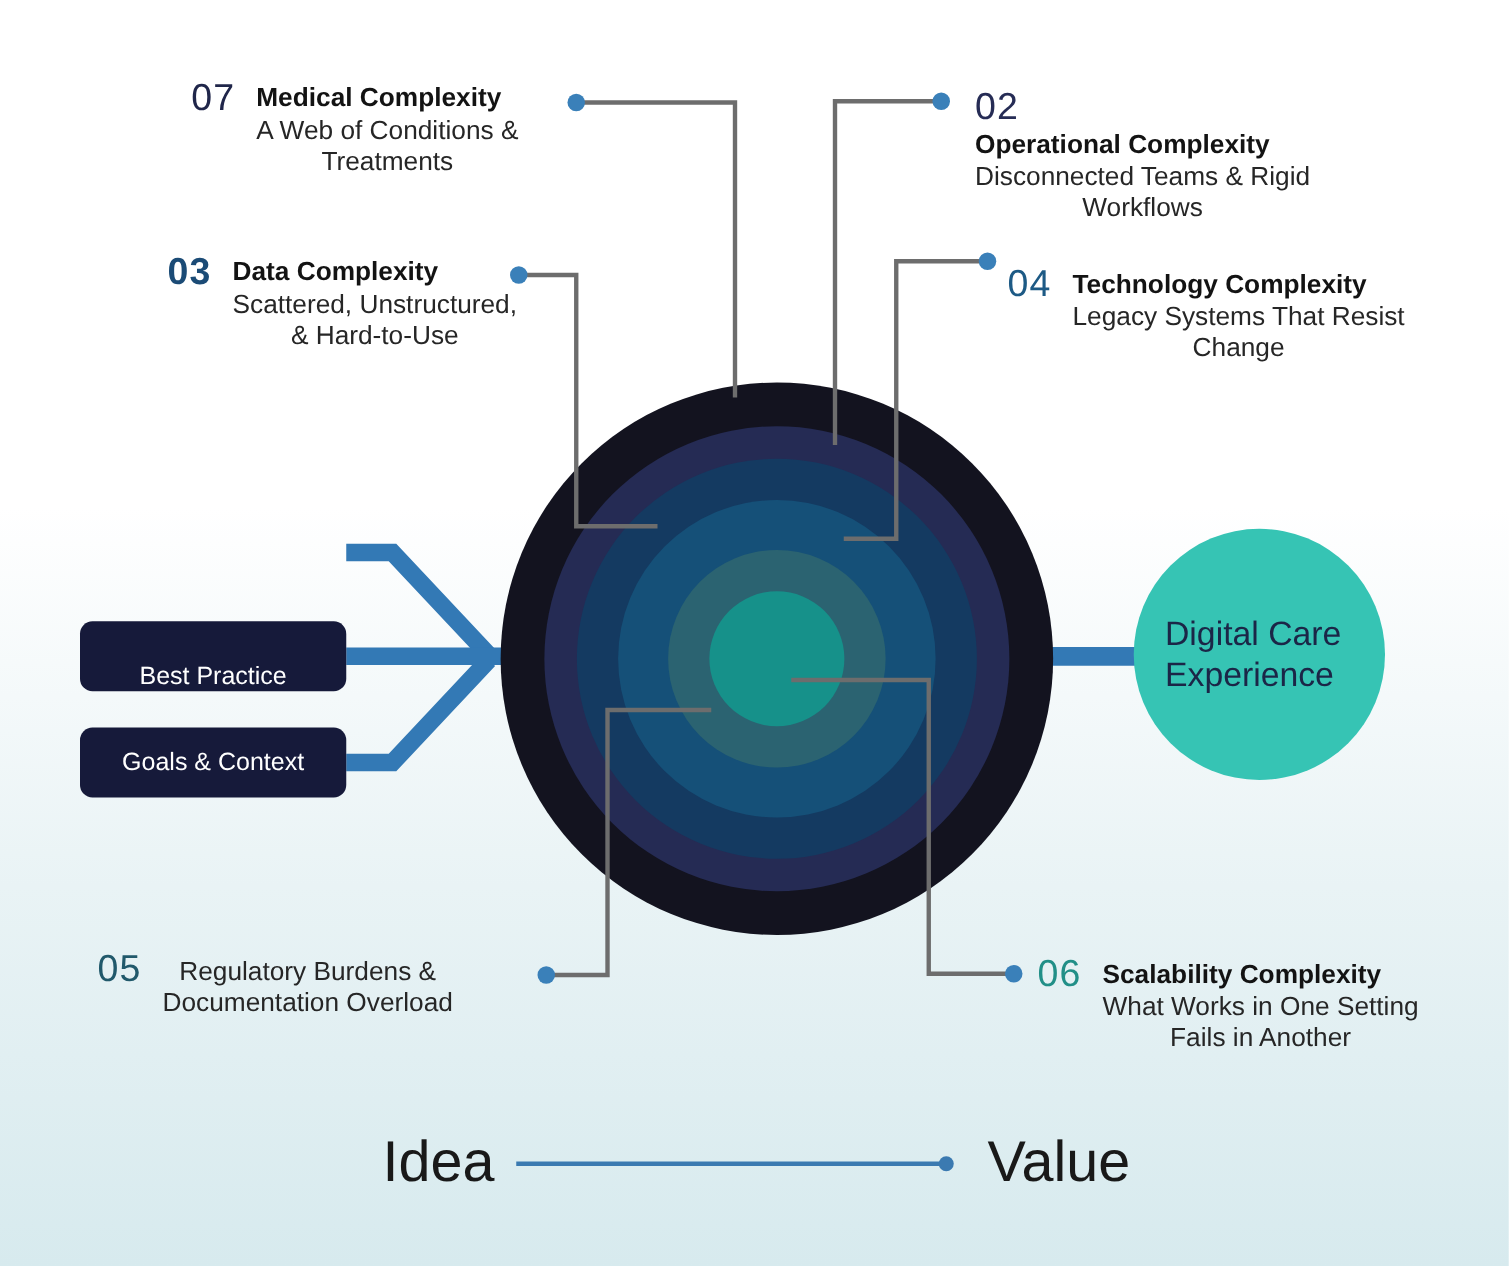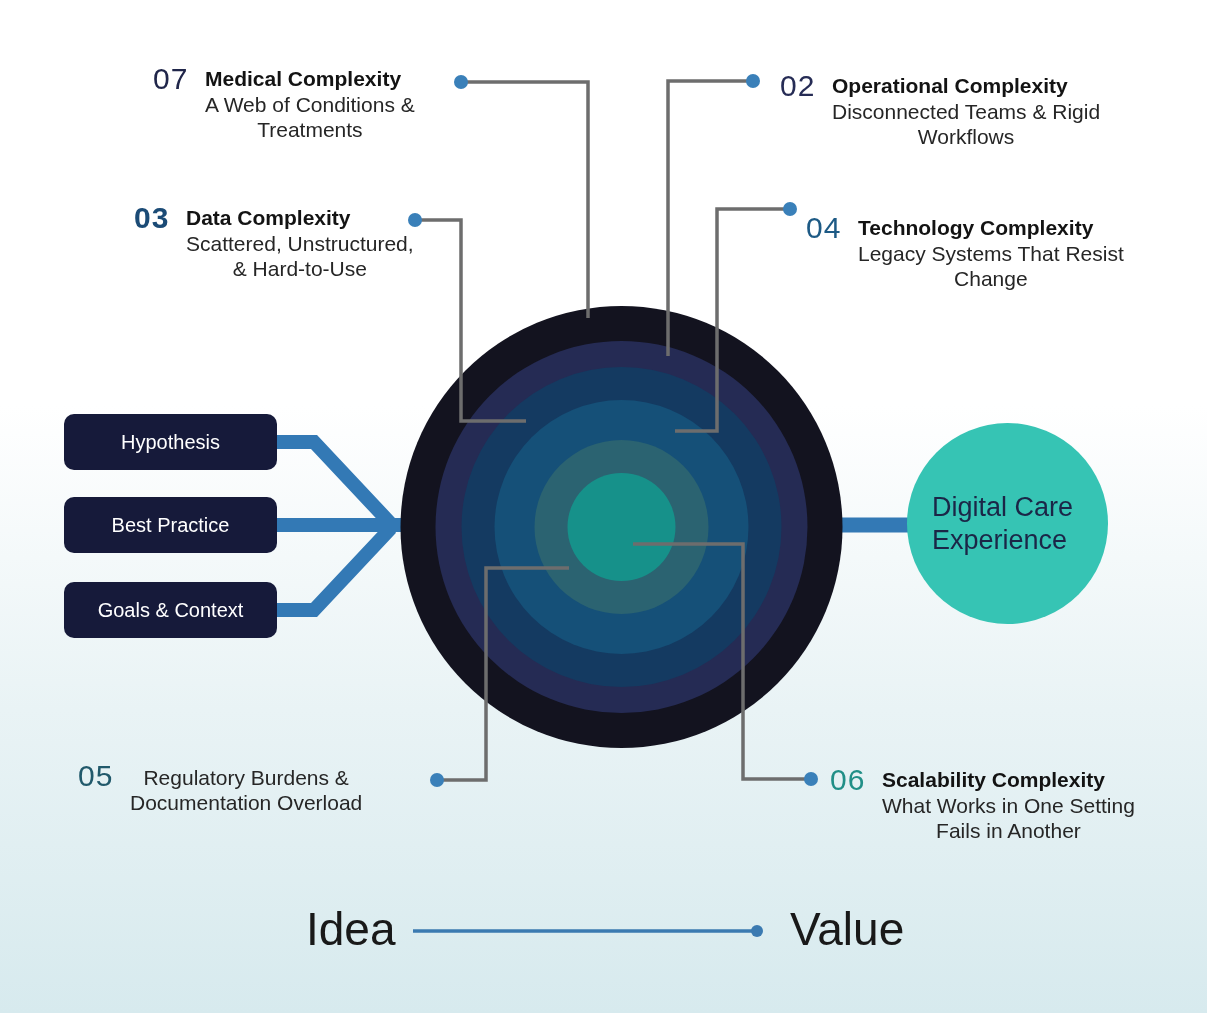--- a/index.html
+++ b/index.html
@@ -12,21 +12,21 @@
   }
   .layer{position:absolute;left:0;top:0;}
 
   
   .label{position:absolute;display:flex;align-items:flex-start;}
   .num{flex:none;width:52px;font-size:30px;line-height:30px;font-weight:500;letter-spacing:1px;}
   .txt{margin-top:3px;}
   .ttl{font-size:21px;line-height:24px;font-weight:700;color:#131313;}
   .sub{margin-top:1px;font-size:21px;line-height:25px;color:#262626;white-space:pre-line;text-align:center;}
   .b01{left:153px;top:64px;}
-  .b02{left:780px;top:71px;}
+  .b02{left:780px;top:71px;flex-direction:column;}
   .b03{left:134px;top:203px;}
   .b04{left:806px;top:213px;}
   .b05{left:78px;top:761px;}
   .b06{left:830px;top:765px;}
 
   
   .input-box{
     position:absolute;left:64px;width:213px;height:56px;
     border-radius:10px;display:flex;align-items:center;justify-content:center;
     font-size:20px;font-weight:500;
@@ -139,24 +139,21 @@
 
   <div class="label b06">
     <span class="num" style="color: rgb(33, 143, 135);">06</span>
     <div class="txt">
       <div class="ttl">Scalability Complexity</div>
       <div class="sub">What Works in One Setting
 Fails in Another</div>
     </div>
   </div>
 
-  <div class="input-box ib1" style="background: rgb(22, 26, 58);">
-    <span style="color: rgb(255, 255, 255);">Hypothesis</span>
-  </div>
-  <div class="input-box ib2" style="background: rgb(22, 26, 58);">
+  <div class="input-box ib2" style="background: rgb(22, 26, 58); align-items: flex-end;">
     <span style="color: rgb(255, 255, 255);">Best Practice</span>
   </div>
   <div class="input-box ib3" style="background: rgb(22, 26, 58);">
     <span style="color: rgb(255, 255, 255);">Goals &amp; Context</span>
   </div>
 
   <div class="output-circle" style="background: rgb(54, 196, 180);">
     <div class="output-text" style="color: rgb(27, 38, 71);">Digital Care
 Experience</div>
   </div>

